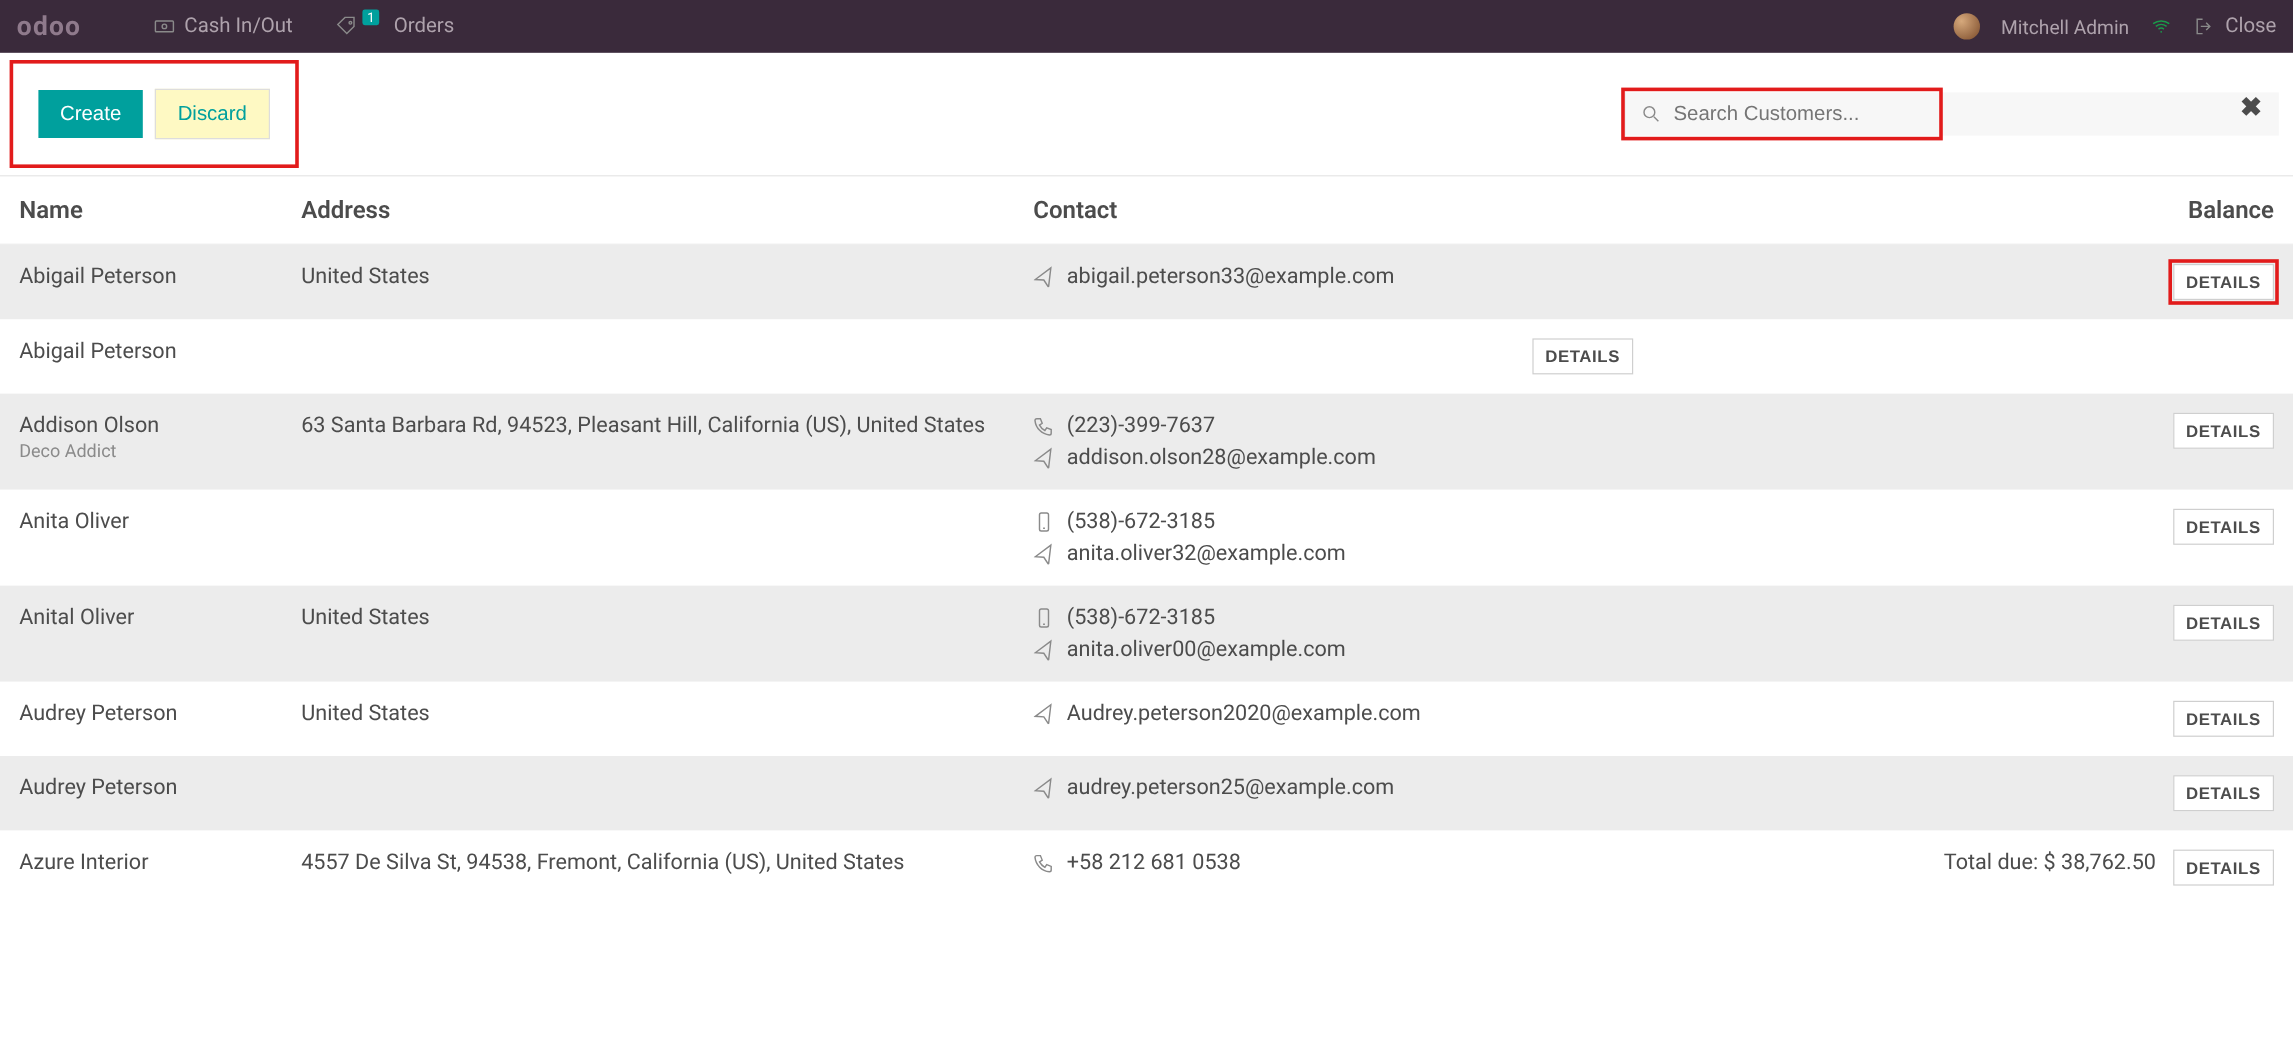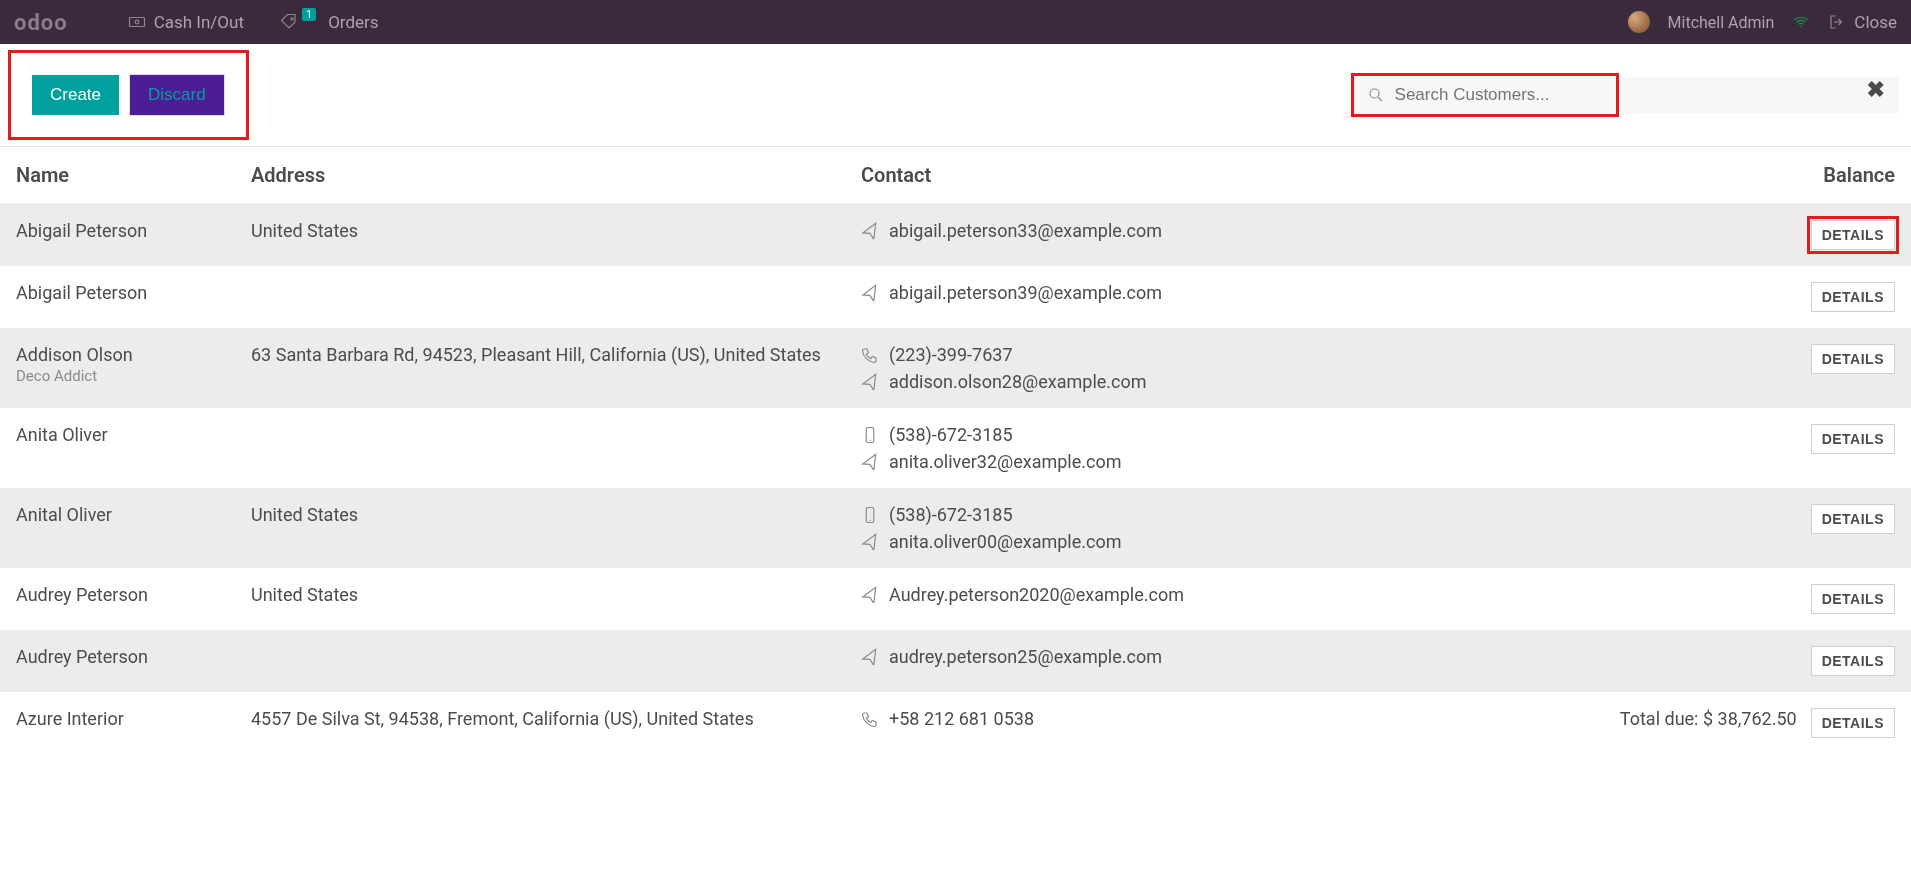--- a/index.html
+++ b/index.html
@@ -10,21 +10,21 @@
 .top-actions { display: flex; align-items: center; gap: 36px; }
 .top-link { display: flex; align-items: center; gap: 8px; color: #aea2ac; font-size: 17px; cursor: pointer; }
 .top-link .badge { background:#00a09d; color:#fff; font-size:11px; padding:0 4px; border-radius:2px; position:relative; top:-8px; left:-4px;}
 .top-right { margin-left: auto; display: flex; align-items: center; gap: 18px; }
 .avatar { width: 22px; height:22px; border-radius:50%; background: radial-gradient(circle at 30% 30%, #d6a97c, #7a4a2a); display:inline-block;}
 .wifi { color:#1a9a4a; }
 
 .toolbar { display:flex; align-items:center; padding: 10px 12px; border-bottom:1px solid #e5e5e5; }
 .toolbar-left { display:flex; gap:10px; align-items:center; }
 .btn-primary { background:#00a09d; color:#fff; border:none; padding:10px 18px; font-size:17px; cursor:pointer; }
-.btn-link { background:#4c1d95; color:#00a09d; border:1px solid #ddd; padding:10px 18px; font-size:17px; cursor:pointer; }
+.btn-link { background:#fef9c3; color:#00a09d; border:1px solid #ddd; padding:10px 18px; font-size:17px; cursor:pointer; }
 .highlight-red { outline:3px solid #e21b1b; outline-offset:1px; }
 .toolbar-right { margin-left:auto; display:flex; align-items:flex-start; gap:12px; background:#f7f7f7; padding:0 14px 0 0; border-left:1px solid #eee; height:100%; }
 .search-box { display:flex; align-items:center; gap:10px; padding:8px 12px; width:260px; }
 .search-box input { border:none; outline:none; background:transparent; font-size:17px; color:#6b6b6b; width:100%; }
 .close-x { font-size:22px; font-weight:700; color:#4c4c4c; cursor:pointer; margin-left:240px;}
 
 .table-header, .row { display:grid; grid-template-columns: 235px 610px 500px 1fr; align-items:flex-start; padding:16px 16px; }
 .table-header { font-size:20px; color:#4c4c4c; font-weight:600; border-bottom:1px solid #eee;}
 .row { font-size:18px; }
 .row:nth-of-type(odd-of-type) {}
@@ -120,28 +120,20 @@
       </div>
       <div class="balance-col">
         <button class="details-btn highlight-red">DETAILS</button>
       </div>
     </div>
     <div class="row">
       <div>
         <div>Abigail Peterson</div>
       </div>
       <div></div>
-      <div class="contact-col">
-        <div class="contact-line">
-          <svg class="icon icon-send" viewBox="0 0 24 24">
-            <path d="M2 12l20-8-8 20-3-9-9-3z"></path>
-          </svg>
-          <span>abigail.peterson39@example.com</span>
-        </div>
-      </div>
       <div class="balance-col">
         <button class="details-btn">DETAILS</button>
       </div>
     </div>
     <div class="row">
       <div>
         <div>Addison Olson</div>
         <div class="name-sub">Deco Addict</div>
       </div>
       <div>63 Santa Barbara Rd, 94523, Pleasant Hill, California (US), United States</div>

